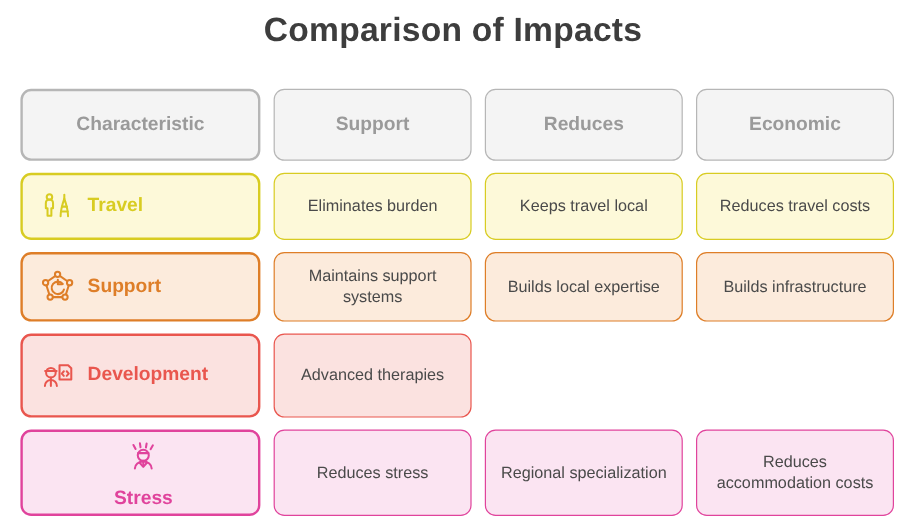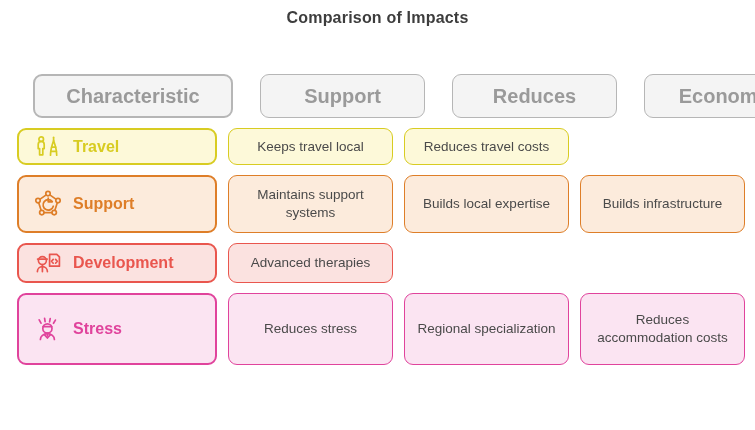--- a/index.html
+++ b/index.html
@@ -16,21 +16,21 @@
 
   .page {
     width: 755px;
     height: 430px;
     position: relative;
     box-sizing: border-box;
   }
 
   .title {
     text-align: center;
-    font-size: 16px;
+    font-size: 28px;
     font-weight: bold;
     color: #3d3d3d;
     letter-spacing: 0.2px;
     padding-top: 9px;
     margin: 0;
   }
 
   .grid {
     position: absolute;
     left: 17px;
@@ -56,47 +56,46 @@
     color: #4a4a4a;
     padding: 4px 8px;
   }
 
   
   .col-0 { width: 200px; flex: 0 0 200px; }
   .col-d { width: 165px; flex: 0 0 165px; }
 
   
   .row-header .cell {
-    height: 44px;
+    height: 60px;
     background: #f4f4f4;
     border: 1px solid #b6b6b6;
     color: #9a9a9a;
-    font-size: 20px;
+    font-size: 16px;
     font-weight: bold;
-    margin-left: 16px;
   }
   .row-header .col-0 {
     border-width: 2px;
   }
 
   
-  .row-1 .cell { height: 37px; align-items: center; }
+  .row-1 .cell { height: 56px; align-items: center; }
   .row-2 .cell { height: 58px; }
-  .row-3 .cell { height: 40px; }
+  .row-3 .cell { height: 70px; }
   .row-4 .cell { height: 72px; }
 
   .row-1 .cell { background: #fdf9d9; border: 1.6px solid #d8cc22; }
   .row-2 .cell { background: #fcebdc; border: 1.6px solid #de7e28; }
   .row-3 .cell { background: #fbe2e0; border: 1.6px solid #e9564e; }
   .row-4 .cell { background: #fbe4f2; border: 1.6px solid #e0439c; }
 
   .row-1 .col-0 { border-width: 2.4px; }
   .row-2 .col-0 { border-width: 2.4px; }
   .row-3 .col-0 { border-width: 2.4px; }
-  .row-4 .col-0 { border-width: 2.4px; }
+  .row-4 .col-0 { border-width: 2.4px; flex-direction: column; }
 
   
   .cell.label-cell {
     justify-content: flex-start;
     padding-left: 13px;
     gap: 9px;
   }
   .cell.label-cell .label-text {
     font-size: 16px;
     font-weight: bold;
@@ -140,20 +139,21 @@
             <circle cx="8.2" cy="7.2" r="2.3"></circle>
             <path d="M5.2 12.4c0-1.9 1.4-3.1 3-3.1s3 1.2 3 3.1v4.2H9.8v6.2H6.6v-6.2H5.2z"></path>
             <path d="M20.6 5.3v3.2"></path>
             <path d="M17.5 23.2c0-5 1.6-10.4 3.1-14.7 1.5 4.3 3.1 9.7 3.1 14.7"></path>
             <path d="M18.6 15.2h4.1"></path>
             <path d="M17.9 19.3h5.5"></path>
           </svg>
         </span>
         <span class="label-text">Travel</span>
       </div>
+      <div class="cell col-d">Eliminates burden</div>
       <div class="cell col-d">Keeps travel local</div>
       <div class="cell col-d">Reduces travel costs</div>
     </div>
 
     <div class="row row-2">
       <div class="cell col-0 label-cell">
         <span class="ic">
           <svg width="30" height="30" viewBox="0 0 30 30" fill="none" stroke="currentColor" stroke-width="1.7" stroke-linecap="round" stroke-linejoin="round">
             <path d="M15 4.6 25 11.6 21.2 23.6H8.8L5 11.6z"></path>
             <circle cx="15" cy="4.6" r="2.2" fill="#fcebdc"></circle>

